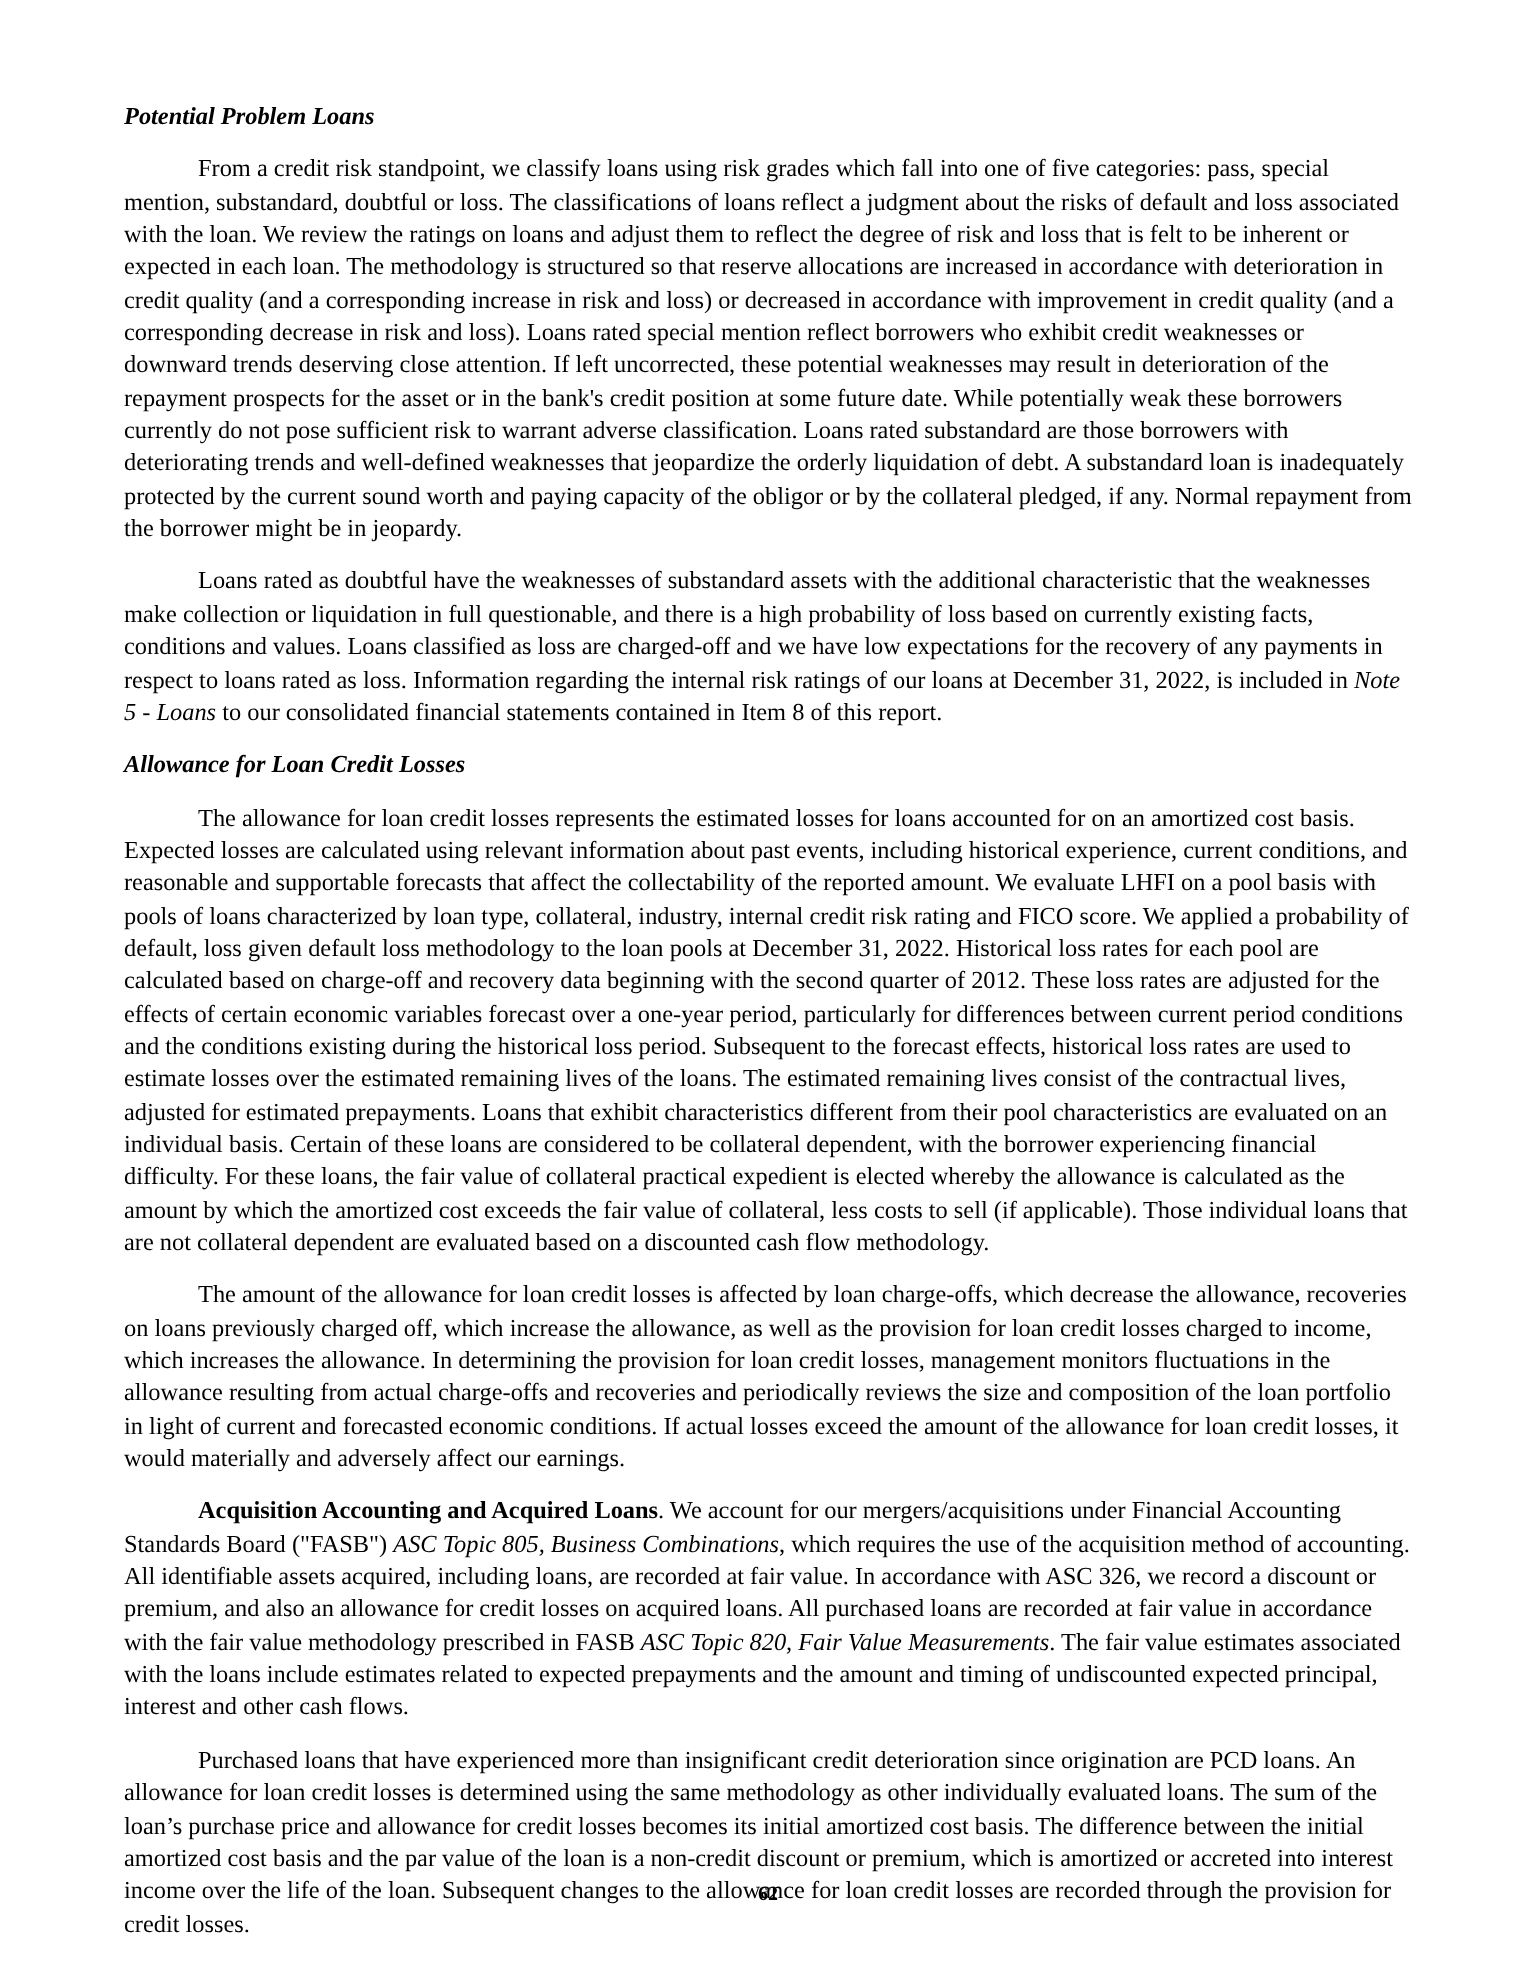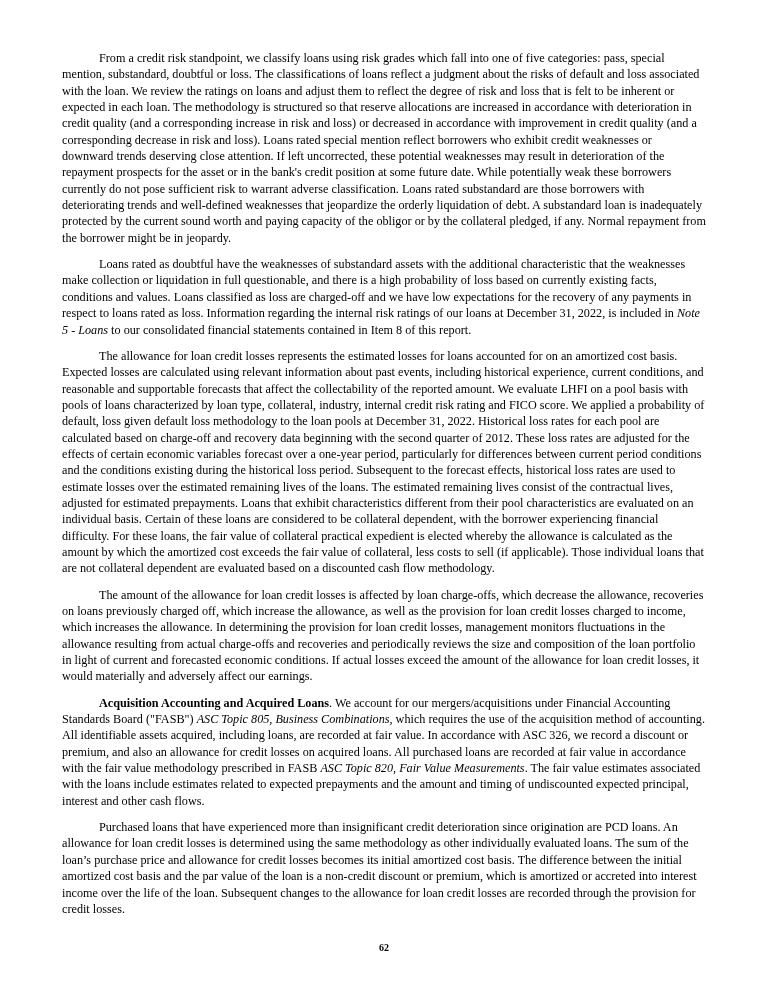--- a/index.html
+++ b/index.html
@@ -45,29 +45,31 @@
     text-align: center;
     font-size: 10px;
     font-weight: bold;
   }
 </style>
 </head>
 <body>
 
 <div class="page">
 
+  <h3 class="heading">Potential Problem Loans</h3>
 
   <p class="para">
     <span>From a credit risk standpoint, we classify loans using risk grades which fall into one of five categories: pass, special mention, substandard, doubtful or loss. The classifications of loans reflect a judgment about the risks of default and loss associated with the loan. We review the ratings on loans and adjust them to reflect the degree of risk and loss that is felt to be inherent or expected in each loan. The methodology is structured so that reserve allocations are increased in accordance with deterioration in credit quality (and a corresponding increase in risk and loss) or decreased in accordance with improvement in credit quality (and a corresponding decrease in risk and loss). Loans rated special mention reflect borrowers who exhibit credit weaknesses or downward trends deserving close attention. If left uncorrected, these potential weaknesses may result in deterioration of the repayment prospects for the asset or in the bank's credit position at some future date. While potentially weak these borrowers currently do not pose sufficient risk to warrant adverse classification. Loans rated substandard are those borrowers with deteriorating trends and well-defined weaknesses that jeopardize the orderly liquidation of debt. A substandard loan is inadequately protected by the current sound worth and paying capacity of the obligor or by the collateral pledged, if any. Normal repayment from the borrower might be in jeopardy.</span>
   </p>
 
   <p class="para">
     <span>Loans rated as doubtful have the weaknesses of substandard assets with the additional characteristic that the weaknesses make collection or liquidation in full questionable, and there is a high probability of loss based on currently existing facts, conditions and values. Loans classified as loss are charged-off and we have low expectations for the recovery of any payments in respect to loans rated as loss. Information regarding the internal risk ratings of our loans at December 31, 2022, is included in </span><span class="i">Note 5 - Loans</span><span> to our consolidated financial statements contained in Item 8 of this report.</span>
   </p>
 
+  <h3 class="heading">Allowance for Loan Credit Losses</h3>
 
   <p class="para">
     <span>The allowance for loan credit losses represents the estimated losses for loans accounted for on an amortized cost basis. Expected losses are calculated using relevant information about past events, including historical experience, current conditions, and reasonable and supportable forecasts that affect the collectability of the reported amount. We evaluate LHFI on a pool basis with pools of loans characterized by loan type, collateral, industry, internal credit risk rating and FICO score. We applied a probability of default, loss given default loss methodology to the loan pools at December 31, 2022. Historical loss rates for each pool are calculated based on charge-off and recovery data beginning with the second quarter of 2012. These loss rates are adjusted for the effects of certain economic variables forecast over a one-year period, particularly for differences between current period conditions and the conditions existing during the historical loss period. Subsequent to the forecast effects, historical loss rates are used to estimate losses over the estimated remaining lives of the loans. The estimated remaining lives consist of the contractual lives, adjusted for estimated prepayments. Loans that exhibit characteristics different from their pool characteristics are evaluated on an individual basis. Certain of these loans are considered to be collateral dependent, with the borrower experiencing financial difficulty. For these loans, the fair value of collateral practical expedient is elected whereby the allowance is calculated as the amount by which the amortized cost exceeds the fair value of collateral, less costs to sell (if applicable). Those individual loans that are not collateral dependent are evaluated based on a discounted cash flow methodology.</span>
   </p>
 
   <p class="para">
     <span>The amount of the allowance for loan credit losses is affected by loan charge-offs, which decrease the allowance, recoveries on loans previously charged off, which increase the allowance, as well as the provision for loan credit losses charged to income, which increases the allowance. In determining the provision for loan credit losses, management monitors fluctuations in the allowance resulting from actual charge-offs and recoveries and periodically reviews the size and composition of the loan portfolio in light of current and forecasted economic conditions. If actual losses exceed the amount of the allowance for loan credit losses, it would materially and adversely affect our earnings.</span>
   </p>
 
   <p class="para">

